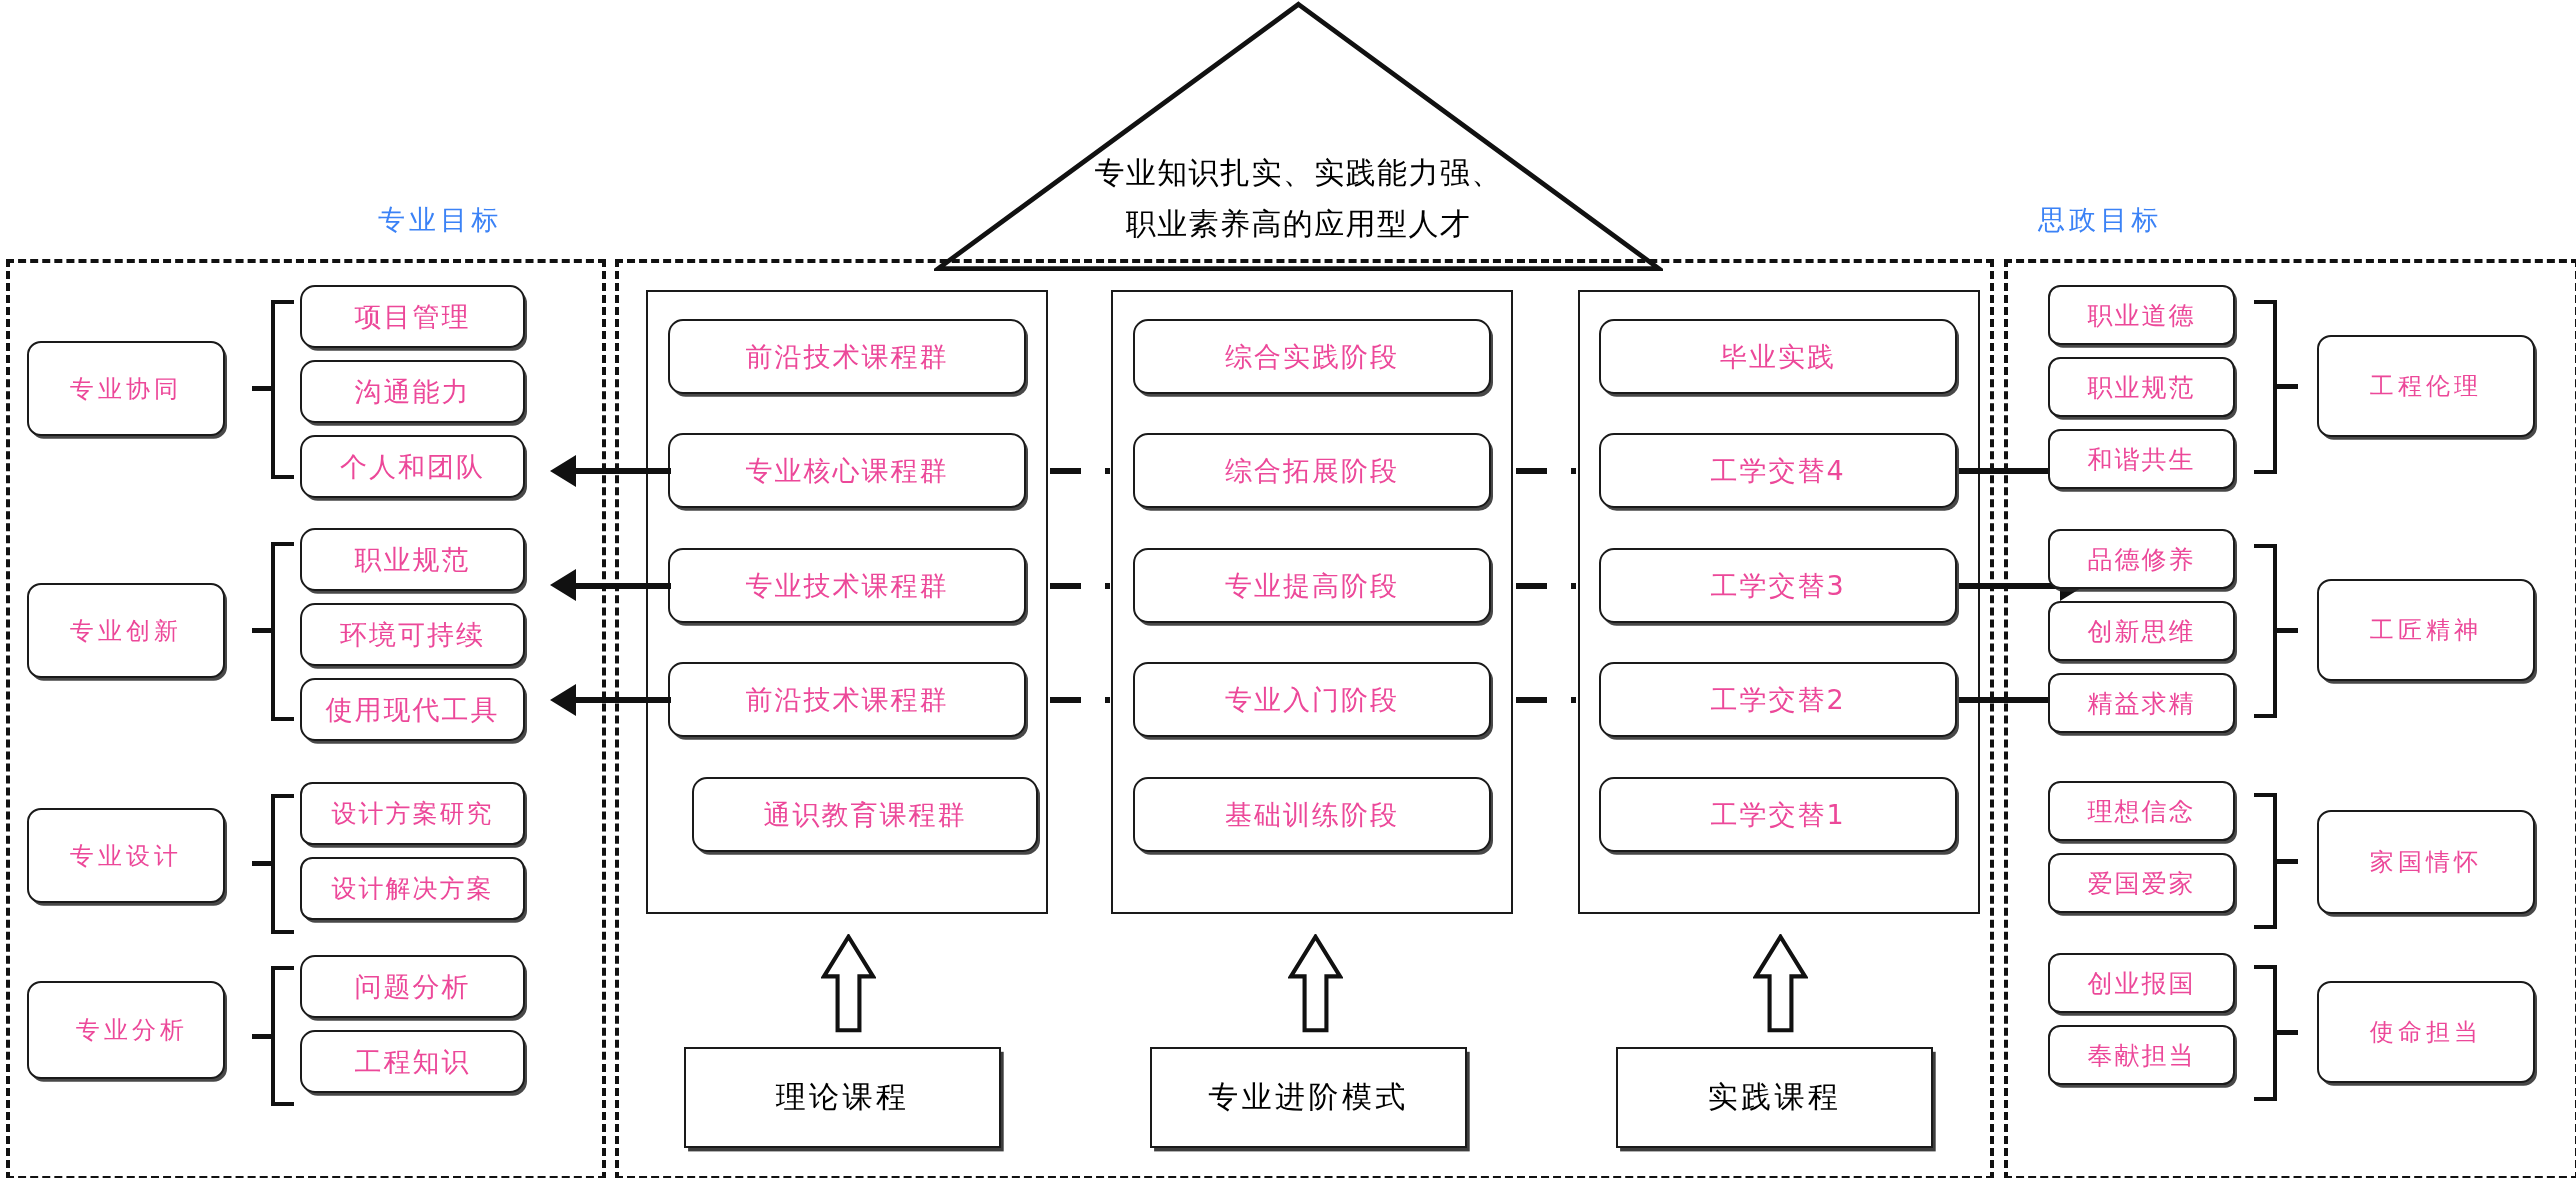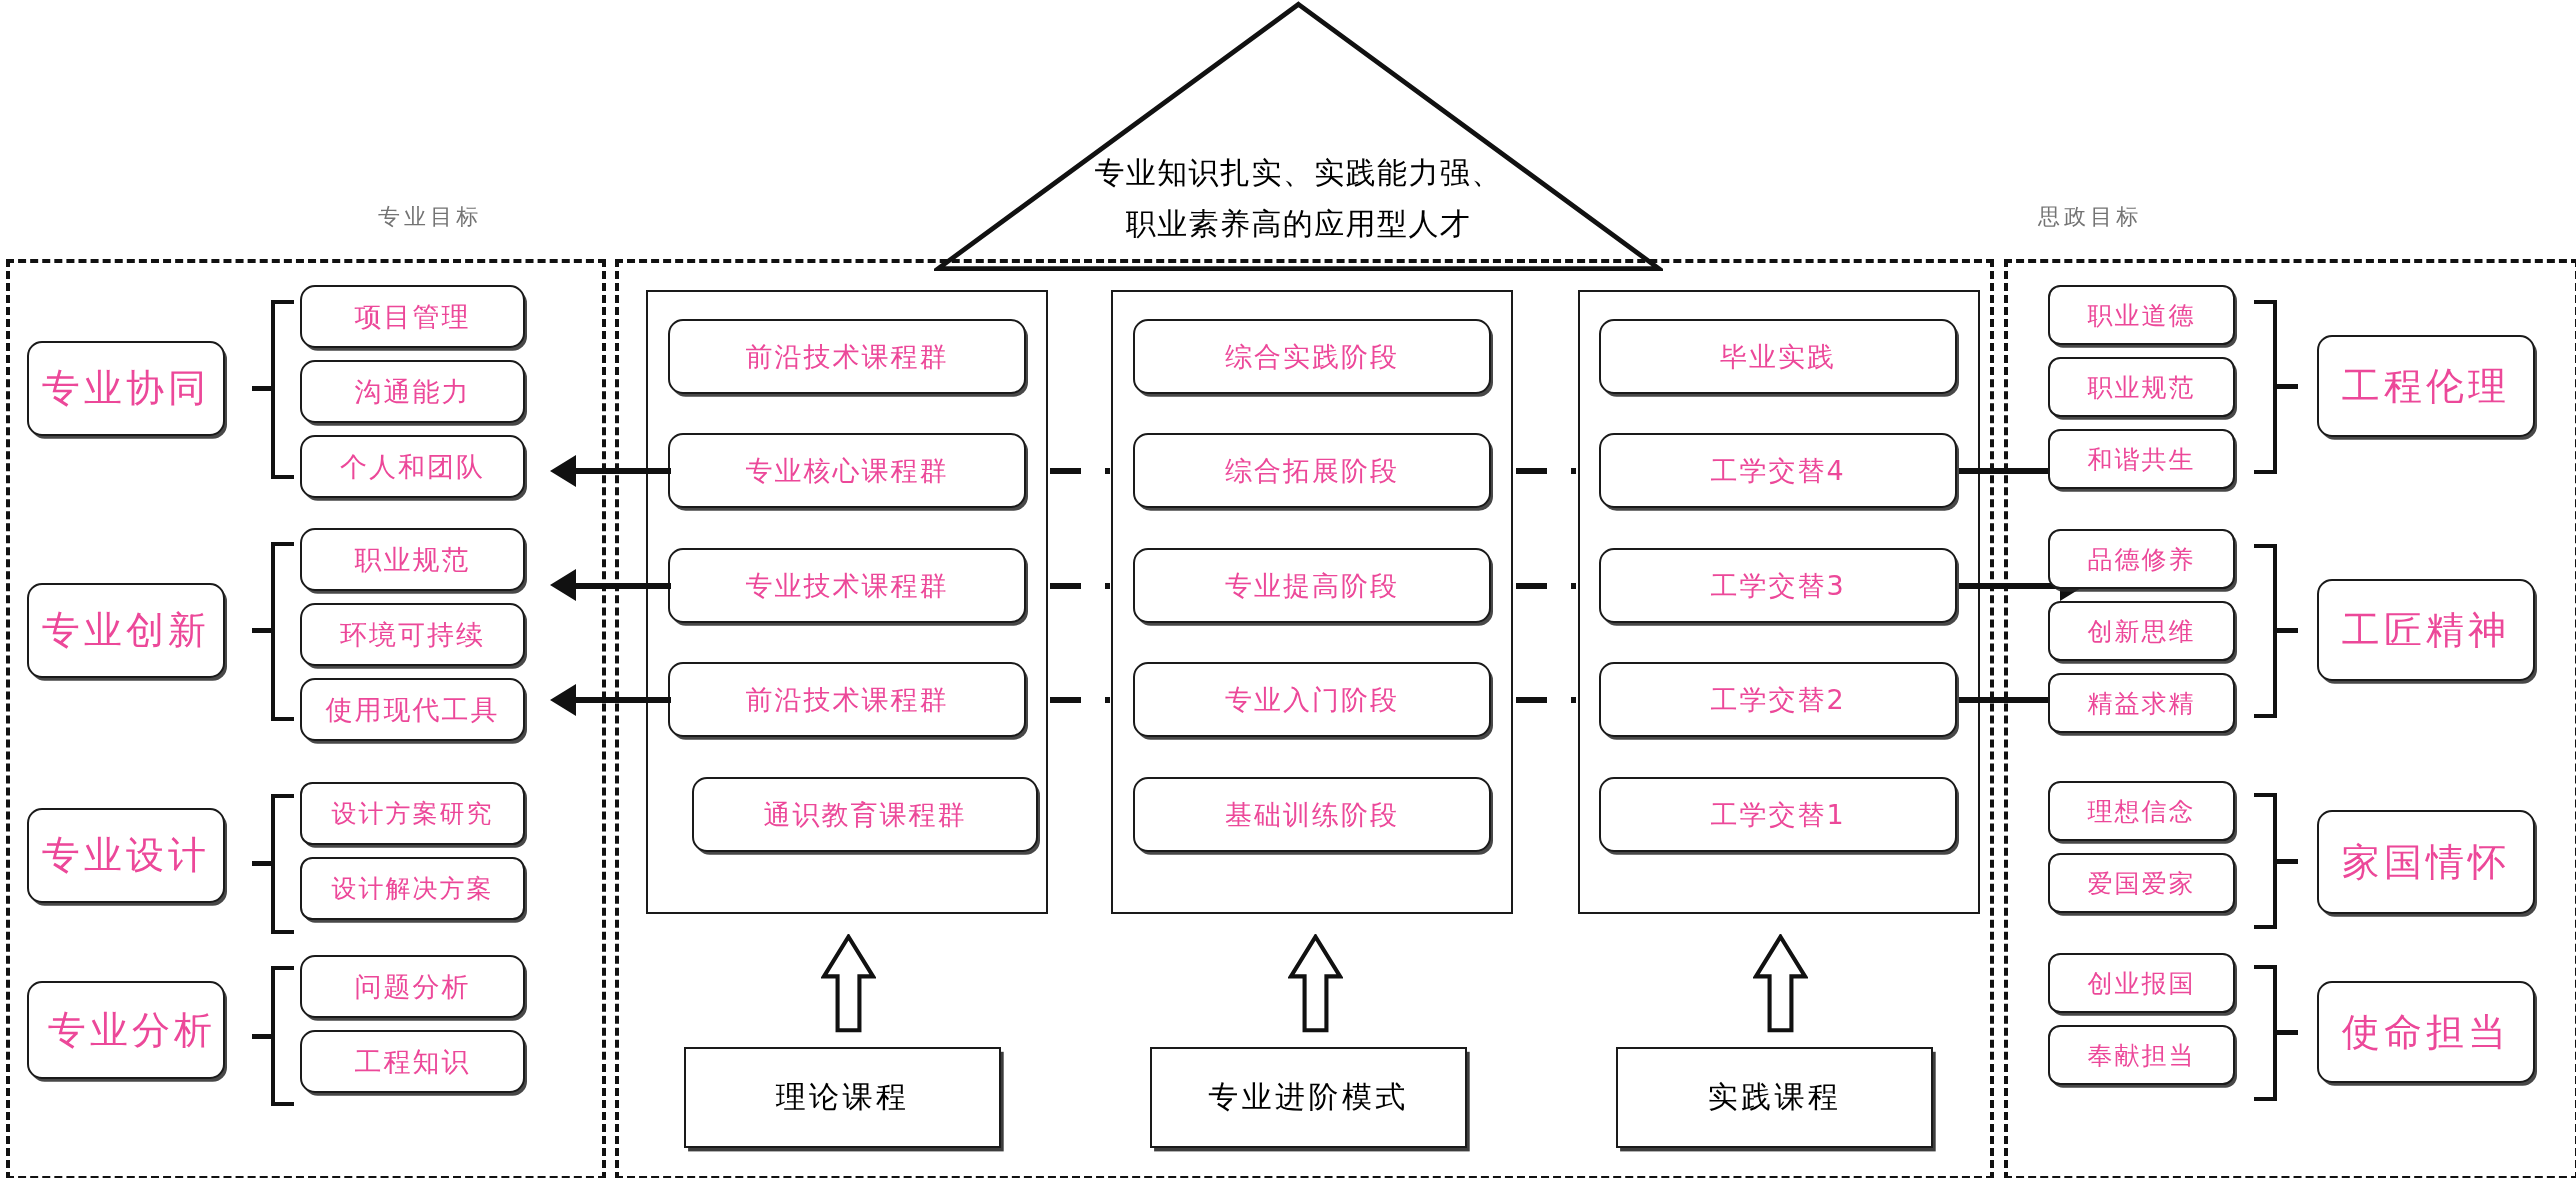--- a/index.html
+++ b/index.html
@@ -10,32 +10,32 @@
   #roof{position:absolute;left:934px;top:0px;width:729px;height:273px;}
   #roof svg{display:block;}
   .roof-text{position:absolute;left:0;width:729px;text-align:center;
              font-size:30px;line-height:1.30;color:#000;font-weight:400;
              letter-spacing:1.4px;}
 
   
   .dashed-box{position:absolute;border:4.1px dashed #111;background:transparent;}
 
   
-  .section-caption{position:absolute;font-size:22px;letter-spacing:4.1px;
-                   color:#737373;white-space:nowrap;}
+  .section-caption{position:absolute;font-size:27px;letter-spacing:4.1px;
+                   color:#3b82f6;white-space:nowrap;}
 
   
   .node{position:absolute;box-sizing:border-box;border:2px solid #1a1a1a;
         border-radius:15px;background:#fff;
         display:flex;align-items:center;justify-content:center;
         font-size:27px;letter-spacing:2px;color:#ec4899;white-space:nowrap;
         box-shadow:2.7px 3.4px 0 -0.7px rgba(40,40,40,.85);}
 
   .node.small{font-size:25px;border-radius:12.3px;}
-  .node.big{font-size:38px;letter-spacing:4.1px;}
+  .node.big{font-size:24px;letter-spacing:4.1px;border-radius:14px;}
 
   
   .sqbox{position:absolute;box-sizing:border-box;border:2px solid #1a1a1a;
          background:#fff;display:flex;align-items:center;justify-content:center;
          font-size:30px;letter-spacing:3.4px;color:#000;white-space:nowrap;
          box-shadow:3.4px 4.1px 0 -0.7px rgba(40,40,40,.9);}
 
   
   .colframe{position:absolute;box-sizing:border-box;border:2.7px solid #1a1a1a;
             background:#fff;}

